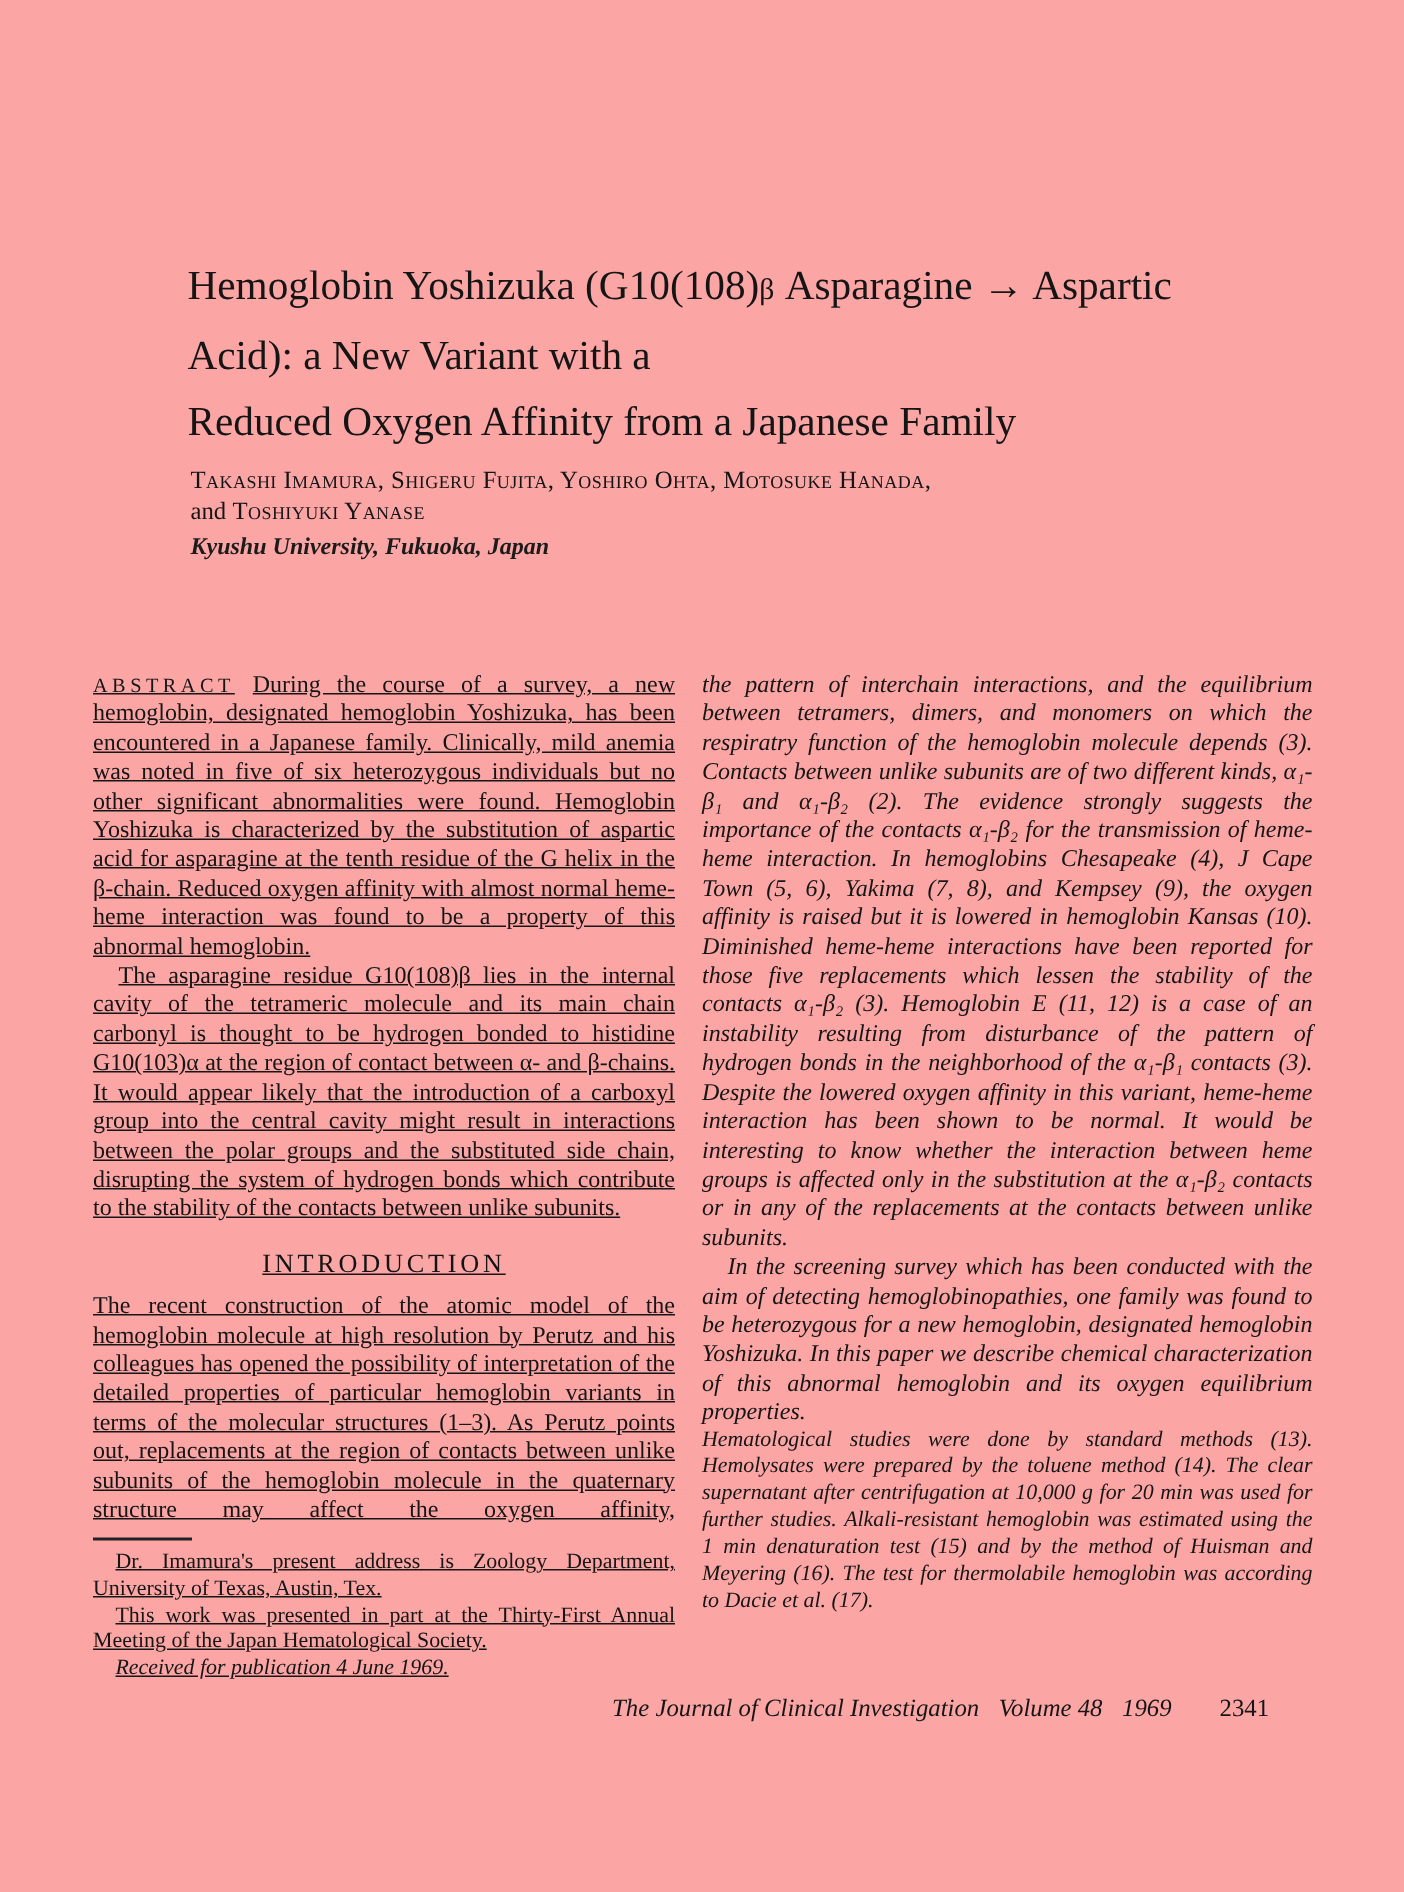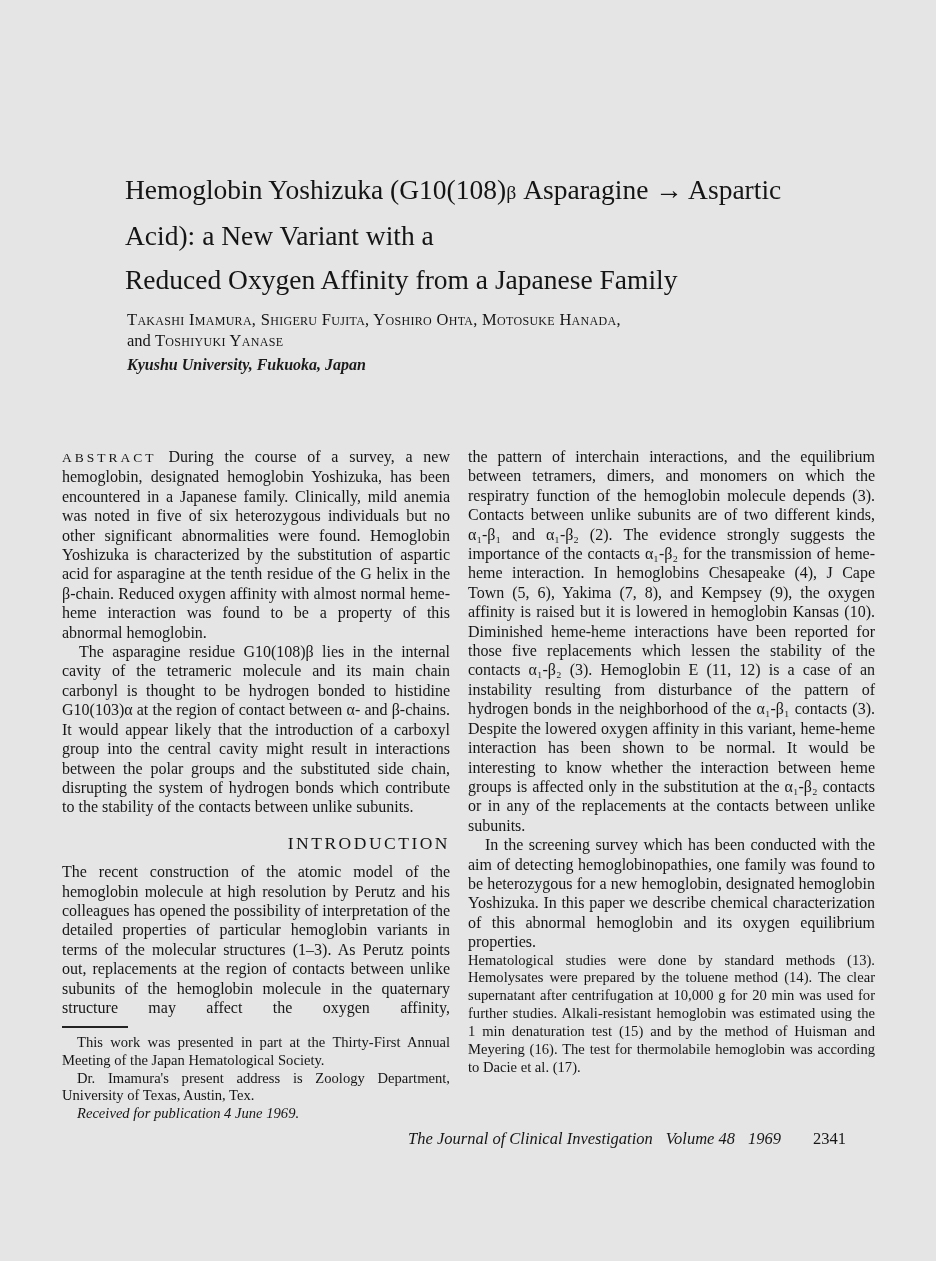--- a/index.html
+++ b/index.html
@@ -6,21 +6,21 @@
   body {
     width: 936px; height: 1261px;
     background: #ffffff;
     font-family: "Liberation Serif", "DejaVu Serif", serif;
     color: #1a1a1a;
     -webkit-font-smoothing: antialiased;
   }
   .page {
     position: relative;
     width: 936px; height: 1261px;
-    background: #e5e5e5;
+    background: #fca5a5;
     overflow: hidden;
   }
 
   
   .title-block {
     position: absolute; left: 125px; top: 168px; width: 710px;
     font-size: 27.5px; line-height: 44px; color: #151515;
   }
   .title-beta { font-size: 0.72em; }
 
@@ -37,34 +37,34 @@
     font-size: 16px; line-height: 22.5px;
     font-style: italic; font-weight: bold; color: #1b1b1b;
   }
 
   
   .columns {
     position: absolute; left: 62px; top: 447px; width: 813px;
     display: flex;
   }
   .col { text-align: justify; font-size: 16px; line-height: 19.4px; color: #161616; }
-  .col-left { width: 388px; margin-right: 18px; flex: none; }
-  .col-right { width: 407px; flex: none; }
+  .col-left { width: 388px; margin-right: 18px; flex: none; text-decoration: underline; }
+  .col-right { width: 407px; flex: none; font-style: italic; }
 
   p.body-p { margin: 0; }
   .indent { text-indent: 17px; }
   .justify-last { text-align-last: justify; }
 
   .abstract-label {
     font-size: 13.5px; letter-spacing: 3px; margin-right: 12px;
   }
 
   .section-heading {
     font-size: 17.5px; font-weight: normal; letter-spacing: 2.5px;
-    text-align: right; margin: 17px 0 9px 0; color: #141414;
+    text-align: center; margin: 17px 0 9px 0; color: #141414;
   }
 
   .footnote-rule {
     width: 66px; height: 0;
     border-top: 2px solid #222;
     margin: 9px 0 6px 0;
   }
   .footnotes { margin-top: 2px; }
   .fn {
     margin: 0; font-size: 14.6px; line-height: 17.6px;
@@ -113,22 +113,22 @@
 
   <div class="columns">
 
     <div class="col col-left">
       <p class="body-p"><span class="abstract-label">ABSTRACT</span><span>During the course of a survey, a new hemoglobin, designated hemoglobin Yoshizuka, has been encountered in a Japanese family. Clinically, mild anemia was noted in five of six heterozygous individuals but no other significant abnormalities were found. Hemoglobin Yoshizuka is characterized by the substitution of aspartic acid for asparagine at the tenth residue of the G helix in the β-chain. Reduced oxygen affinity with almost normal heme-heme interaction was found to be a property of this abnormal hemoglobin.</span></p>
       <p class="body-p indent">The asparagine residue G10(108)β lies in the internal cavity of the tetrameric molecule and its main chain carbonyl is thought to be hydrogen bonded to histidine G10(103)α at the region of contact between α- and β-chains. It would appear likely that the introduction of a carboxyl group into the central cavity might result in interactions between the polar groups and the substituted side chain, disrupting the system of hydrogen bonds which contribute to the stability of the contacts between unlike subunits.</p>
       <h2 class="section-heading">INTRODUCTION</h2>
       <p class="body-p justify-last">The recent construction of the atomic model of the hemoglobin molecule at high resolution by Perutz and his colleagues has opened the possibility of interpretation of the detailed properties of particular hemoglobin variants in terms of the molecular structures (1–3). As Perutz points out, replacements at the region of contacts between unlike subunits of the hemoglobin molecule in the quaternary structure may affect the oxygen affinity,</p>
       <div class="footnote-rule"></div>
       <div class="footnotes">
+        <p class="fn">Dr. Imamura's present address is Zoology Department, University of Texas, Austin, Tex.</p>
         <p class="fn">This work was presented in part at the Thirty-First Annual Meeting of the Japan Hematological Society.</p>
-        <p class="fn">Dr. Imamura's present address is Zoology Department, University of Texas, Austin, Tex.</p>
         <p class="fn fn-italic">Received for publication 4 June 1969.</p>
       </div>
     </div>
 
     <div class="col col-right">
       <p class="body-p">the pattern of interchain interactions, and the equilibrium between tetramers, dimers, and monomers on which the respiratry function of the hemoglobin molecule depends (3). Contacts between unlike subunits are of two different kinds, α₁-β₁ and α₁-β₂ (2). The evidence strongly suggests the importance of the contacts α₁-β₂ for the transmission of heme-heme interaction. In hemoglobins Chesapeake (4), J Cape Town (5, 6), Yakima (7, 8), and Kempsey (9), the oxygen affinity is raised but it is lowered in hemoglobin Kansas (10). Diminished heme-heme interactions have been reported for those five replacements which lessen the stability of the contacts α₁-β₂ (3). Hemoglobin E (11, 12) is a case of an instability resulting from disturbance of the pattern of hydrogen bonds in the neighborhood of the α₁-β₁ contacts (3). Despite the lowered oxygen affinity in this variant, heme-heme interaction has been shown to be normal. It would be interesting to know whether the interaction between heme groups is affected only in the substitution at the α₁-β₂ contacts or in any of the replacements at the contacts between unlike subunits.</p>
       <p class="body-p indent">In the screening survey which has been conducted with the aim of detecting hemoglobinopathies, one family was found to be heterozygous for a new hemoglobin, designated hemoglobin Yoshizuka. In this paper we describe chemical characterization of this abnormal hemoglobin and its oxygen equilibrium properties.</p>
       <p class="methods-text">Hematological studies were done by standard methods (13). Hemolysates were prepared by the toluene method (14). The clear supernatant after centrifugation at 10,000 g for 20 min was used for further studies. Alkali-resistant hemoglobin was estimated using the 1 min denaturation test (15) and by the method of Huisman and Meyering (16). The test for thermolabile hemoglobin was according to Dacie et al. (17).</p>
     </div>
 

